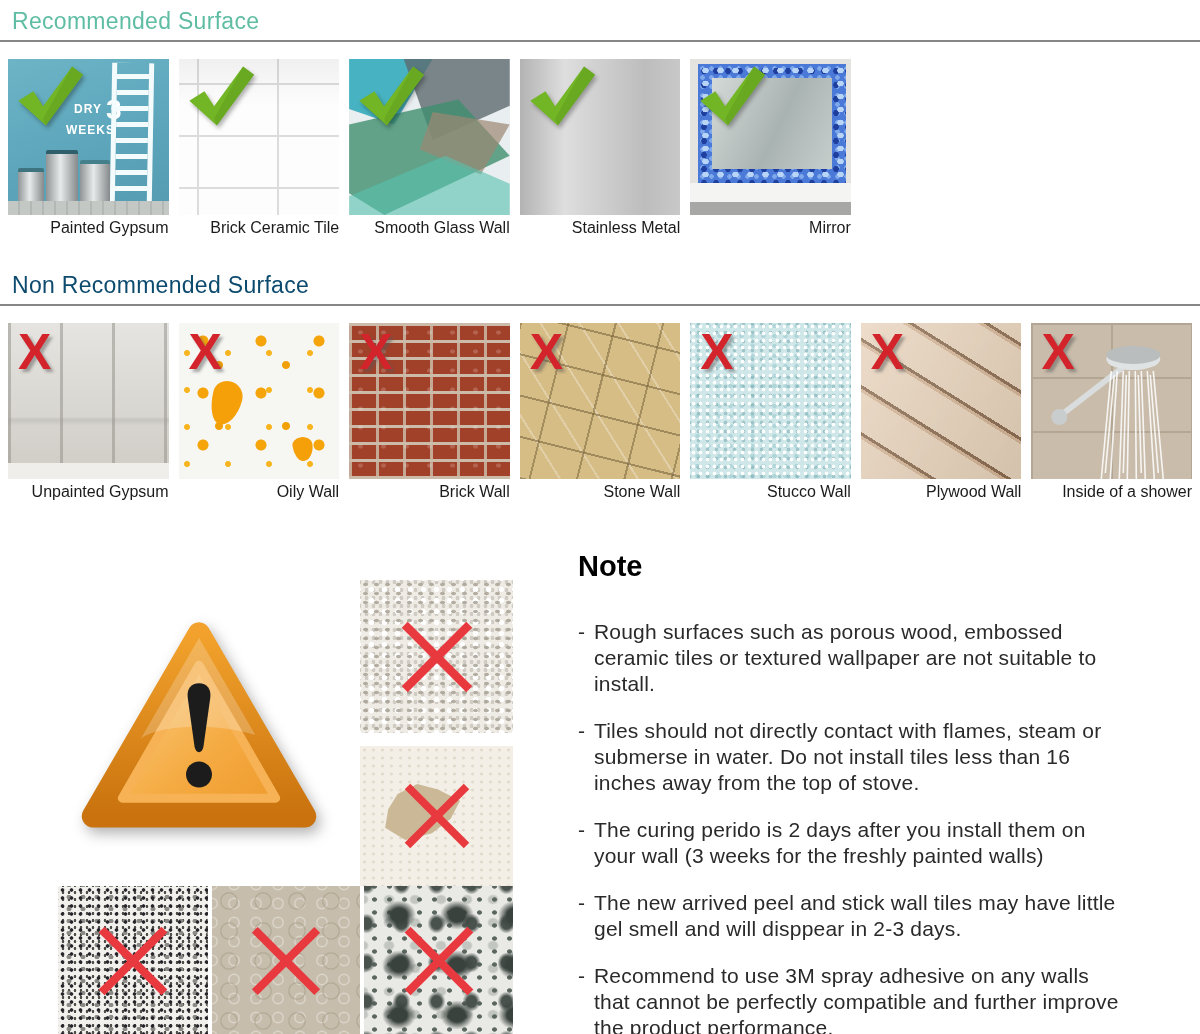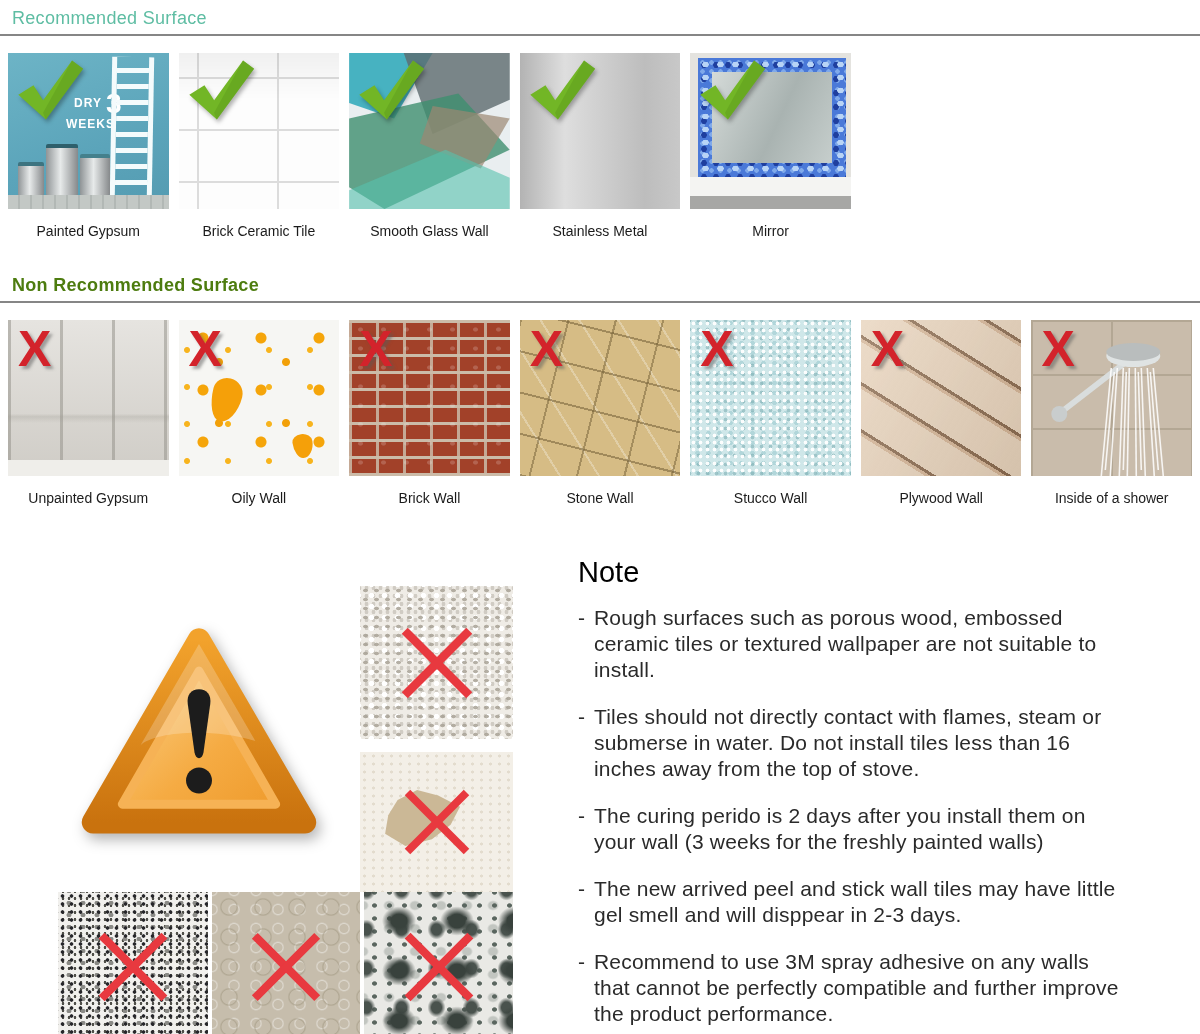--- a/index.html
+++ b/index.html
@@ -6,37 +6,37 @@
   html,body { background:#fff; }
   .page {
     position: relative;
     width: 1200px; height: 1034px;
     background: #fff;
     font-family: "Liberation Sans", sans-serif;
     overflow: hidden;
   }
   
   .sec-title {
-    font-size: 18px; font-weight: 400; letter-spacing: .3px;
+    font-size: 23px; font-weight: 400; letter-spacing: .3px;
     padding: 8px 0 5px 12px;
   }
   .sec-title.rec { color: #5ebda3; }
-  .sec-title.nonrec { color: #4d7c0f; padding-top: 36px; font-weight: bold; }
+  .sec-title.nonrec { color: #0c4a6e; padding-top: 36px; }
   .rule { border: none; border-top: 2px solid #868686; }
 
   
   .grid {
     display: grid; grid-template-columns: repeat(7,1fr); gap: 10px;
     padding: 0 8px; margin-top: 17px;
   }
   .cell { text-align: center; }
   .thumb {
     position: relative; height: 156px; overflow: hidden; background: #eee;
   }
-  .caption { margin-top: 14px; font-size: 14px; color: #1b1b1b; line-height: 16px; }
+  .caption { margin-top: 5px; font-size: 16px; color: #1b1b1b; line-height: 16px; text-align: right; }
 
   
   .check { position:absolute; top:6px; left:6px; width:72px; height:62px;
            filter: drop-shadow(2px 3px 2px rgba(0,0,0,.3)); z-index: 5; }
 
   
   .xmark {
     position:absolute; top:0px; left:10px; z-index:5;
     font-size: 50px; font-weight: 800; color:#d3232b;
     text-shadow: 3px 3px 3px rgba(90,90,90,.5);
@@ -208,21 +208,21 @@
     background-image:
       radial-gradient(#39423d 8px, rgba(57,66,61,.55) 12px, transparent 17px),
       radial-gradient(#49524d 5px, transparent 9px),
       radial-gradient(#5a665f 2px, transparent 3px),
       radial-gradient(rgba(120,130,124,.35) 4px, transparent 6px);
     background-size: 58px 50px, 35px 39px, 15px 13px, 26px 23px;
     background-position: 6px 4px, 20px 18px, 3px 7px, 12px 2px; }
 
   
   .note { position:absolute; left:578px; top:50px; width:618px; }
-  .note-title { font-size:29px; font-weight:400; color:#000; margin-bottom:16px; }
+  .note-title { font-size:29px; font-weight:700; color:#000; margin-bottom:36px; }
   .note li { display:flex; list-style:none; margin-bottom:21px;
              font-size:21px; line-height:26px; color:#2a2a2a; letter-spacing:.2px; }
   .note .dash { width:16px; flex:0 0 16px; }
   .note .btxt { white-space:pre-line; }
 </style>
 </head>
 <body>
 
 <div class="page">
 

